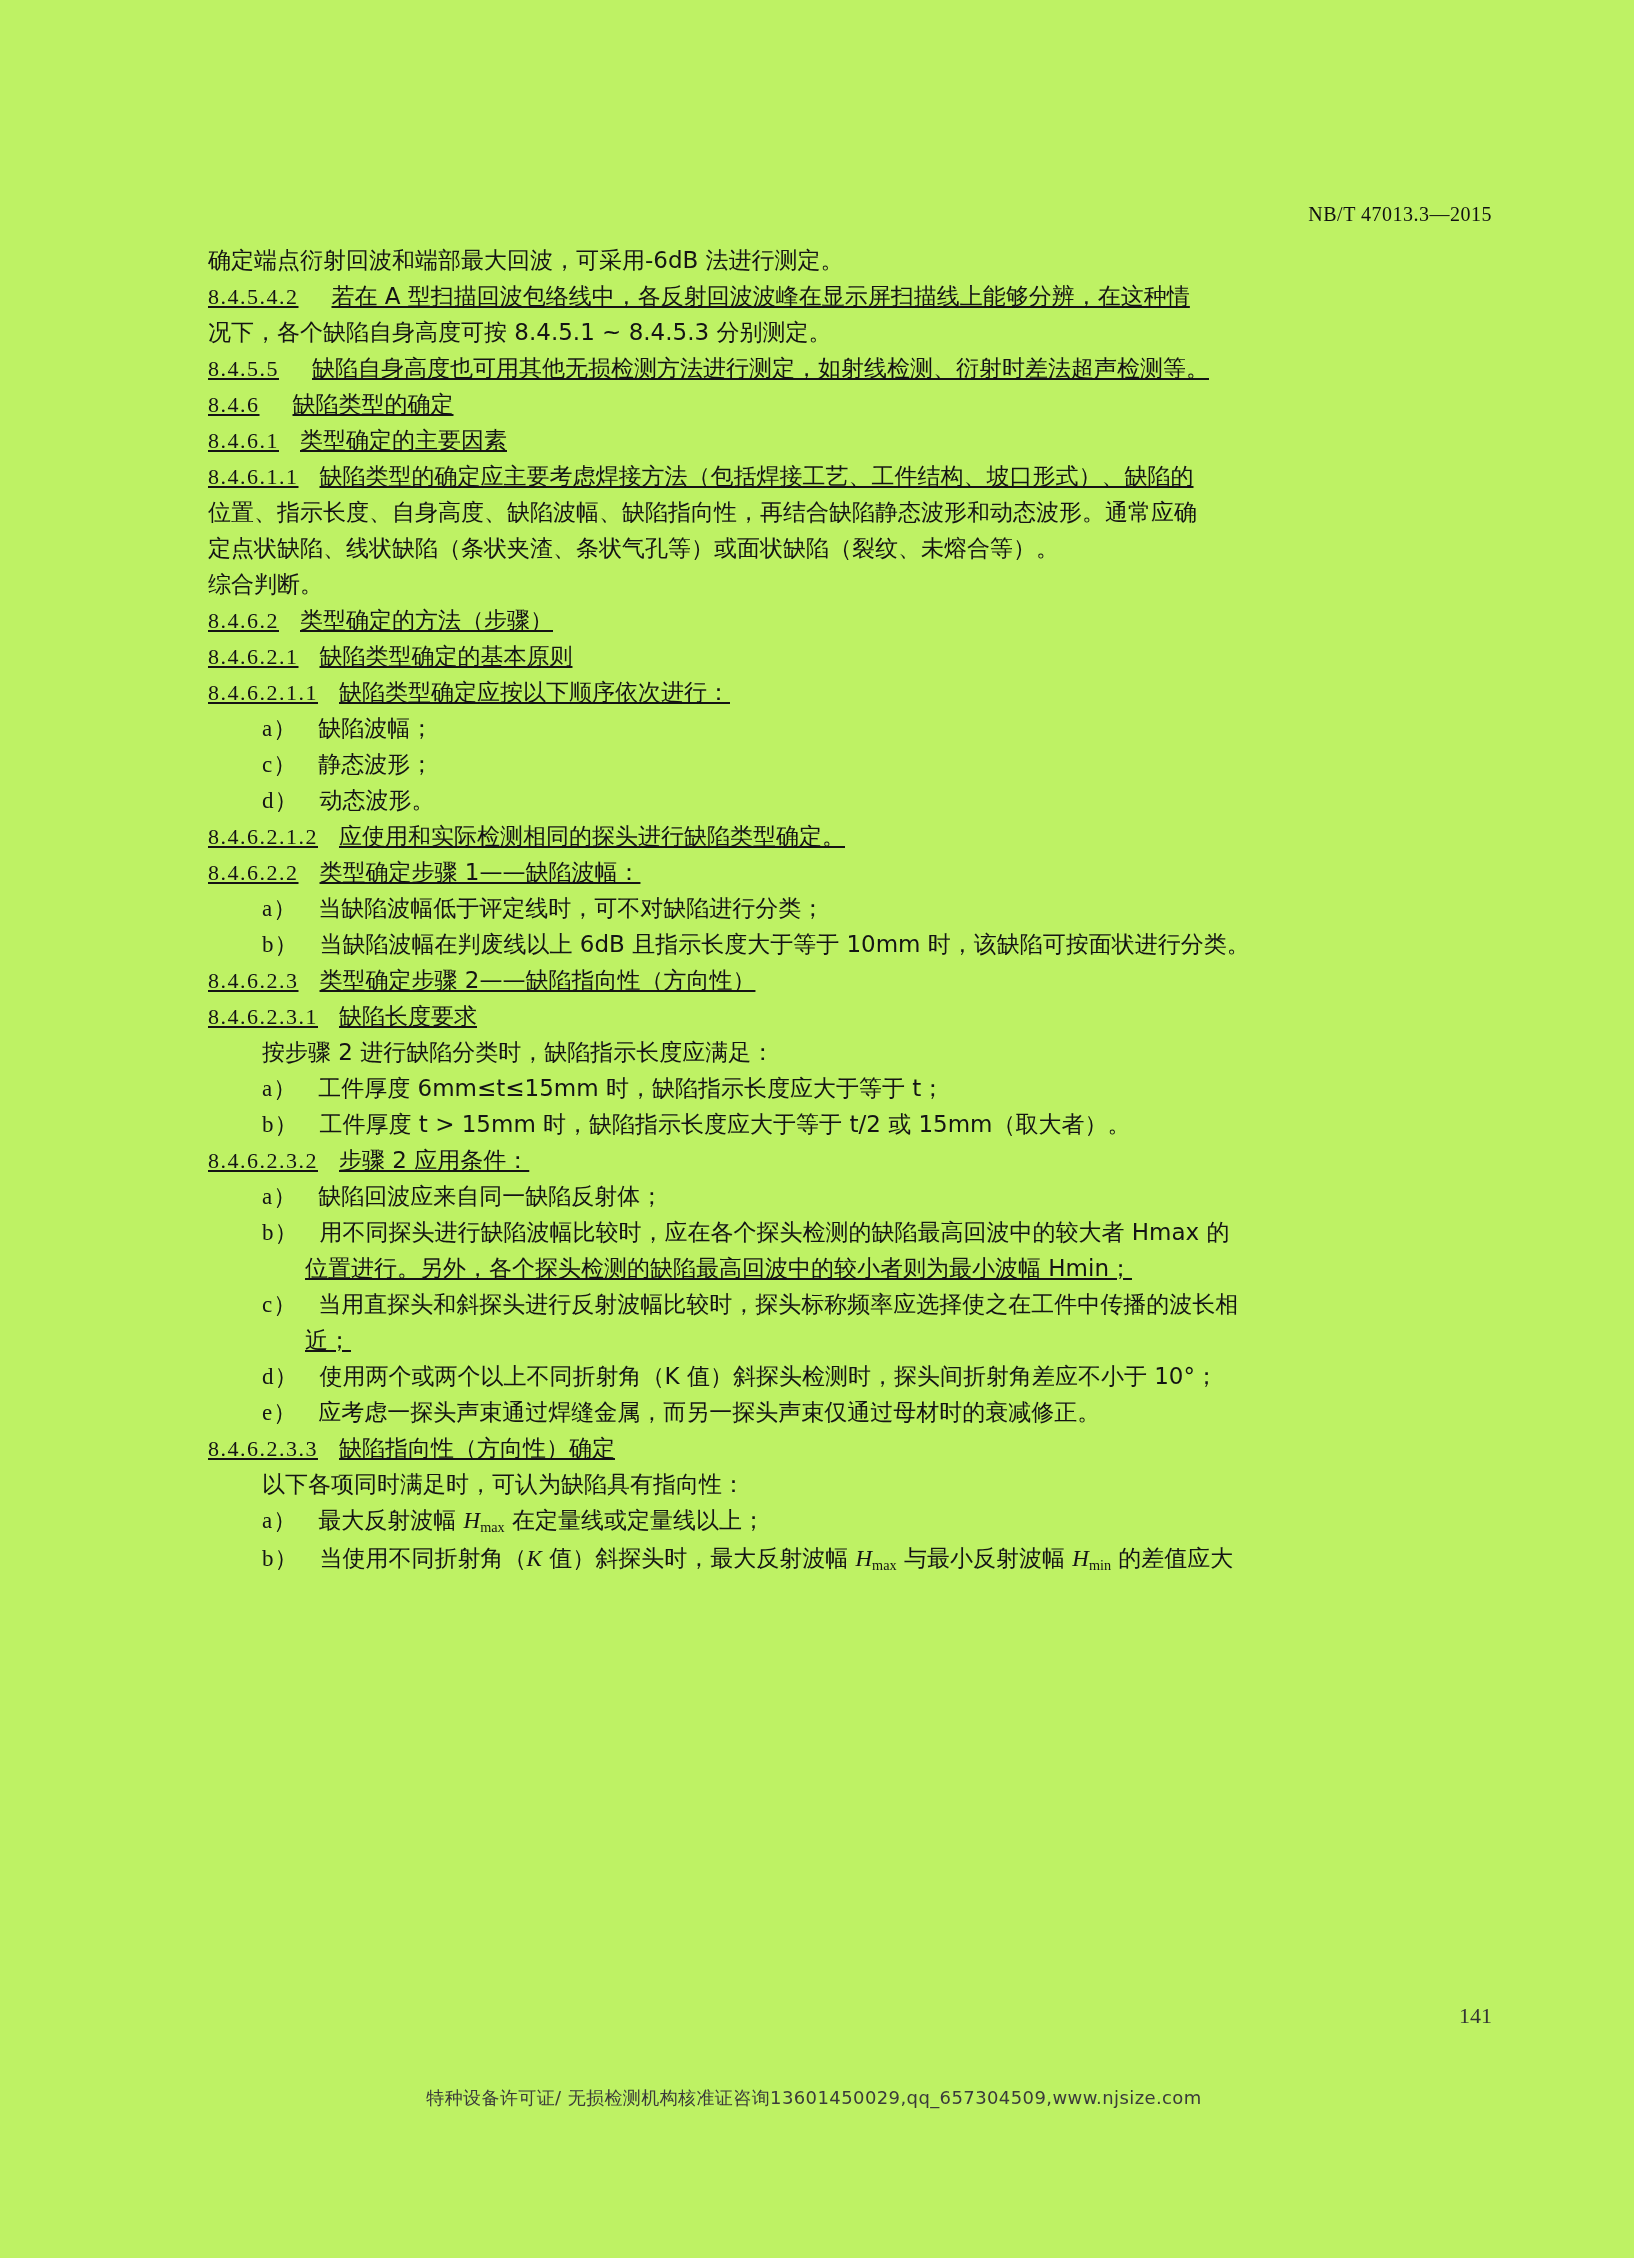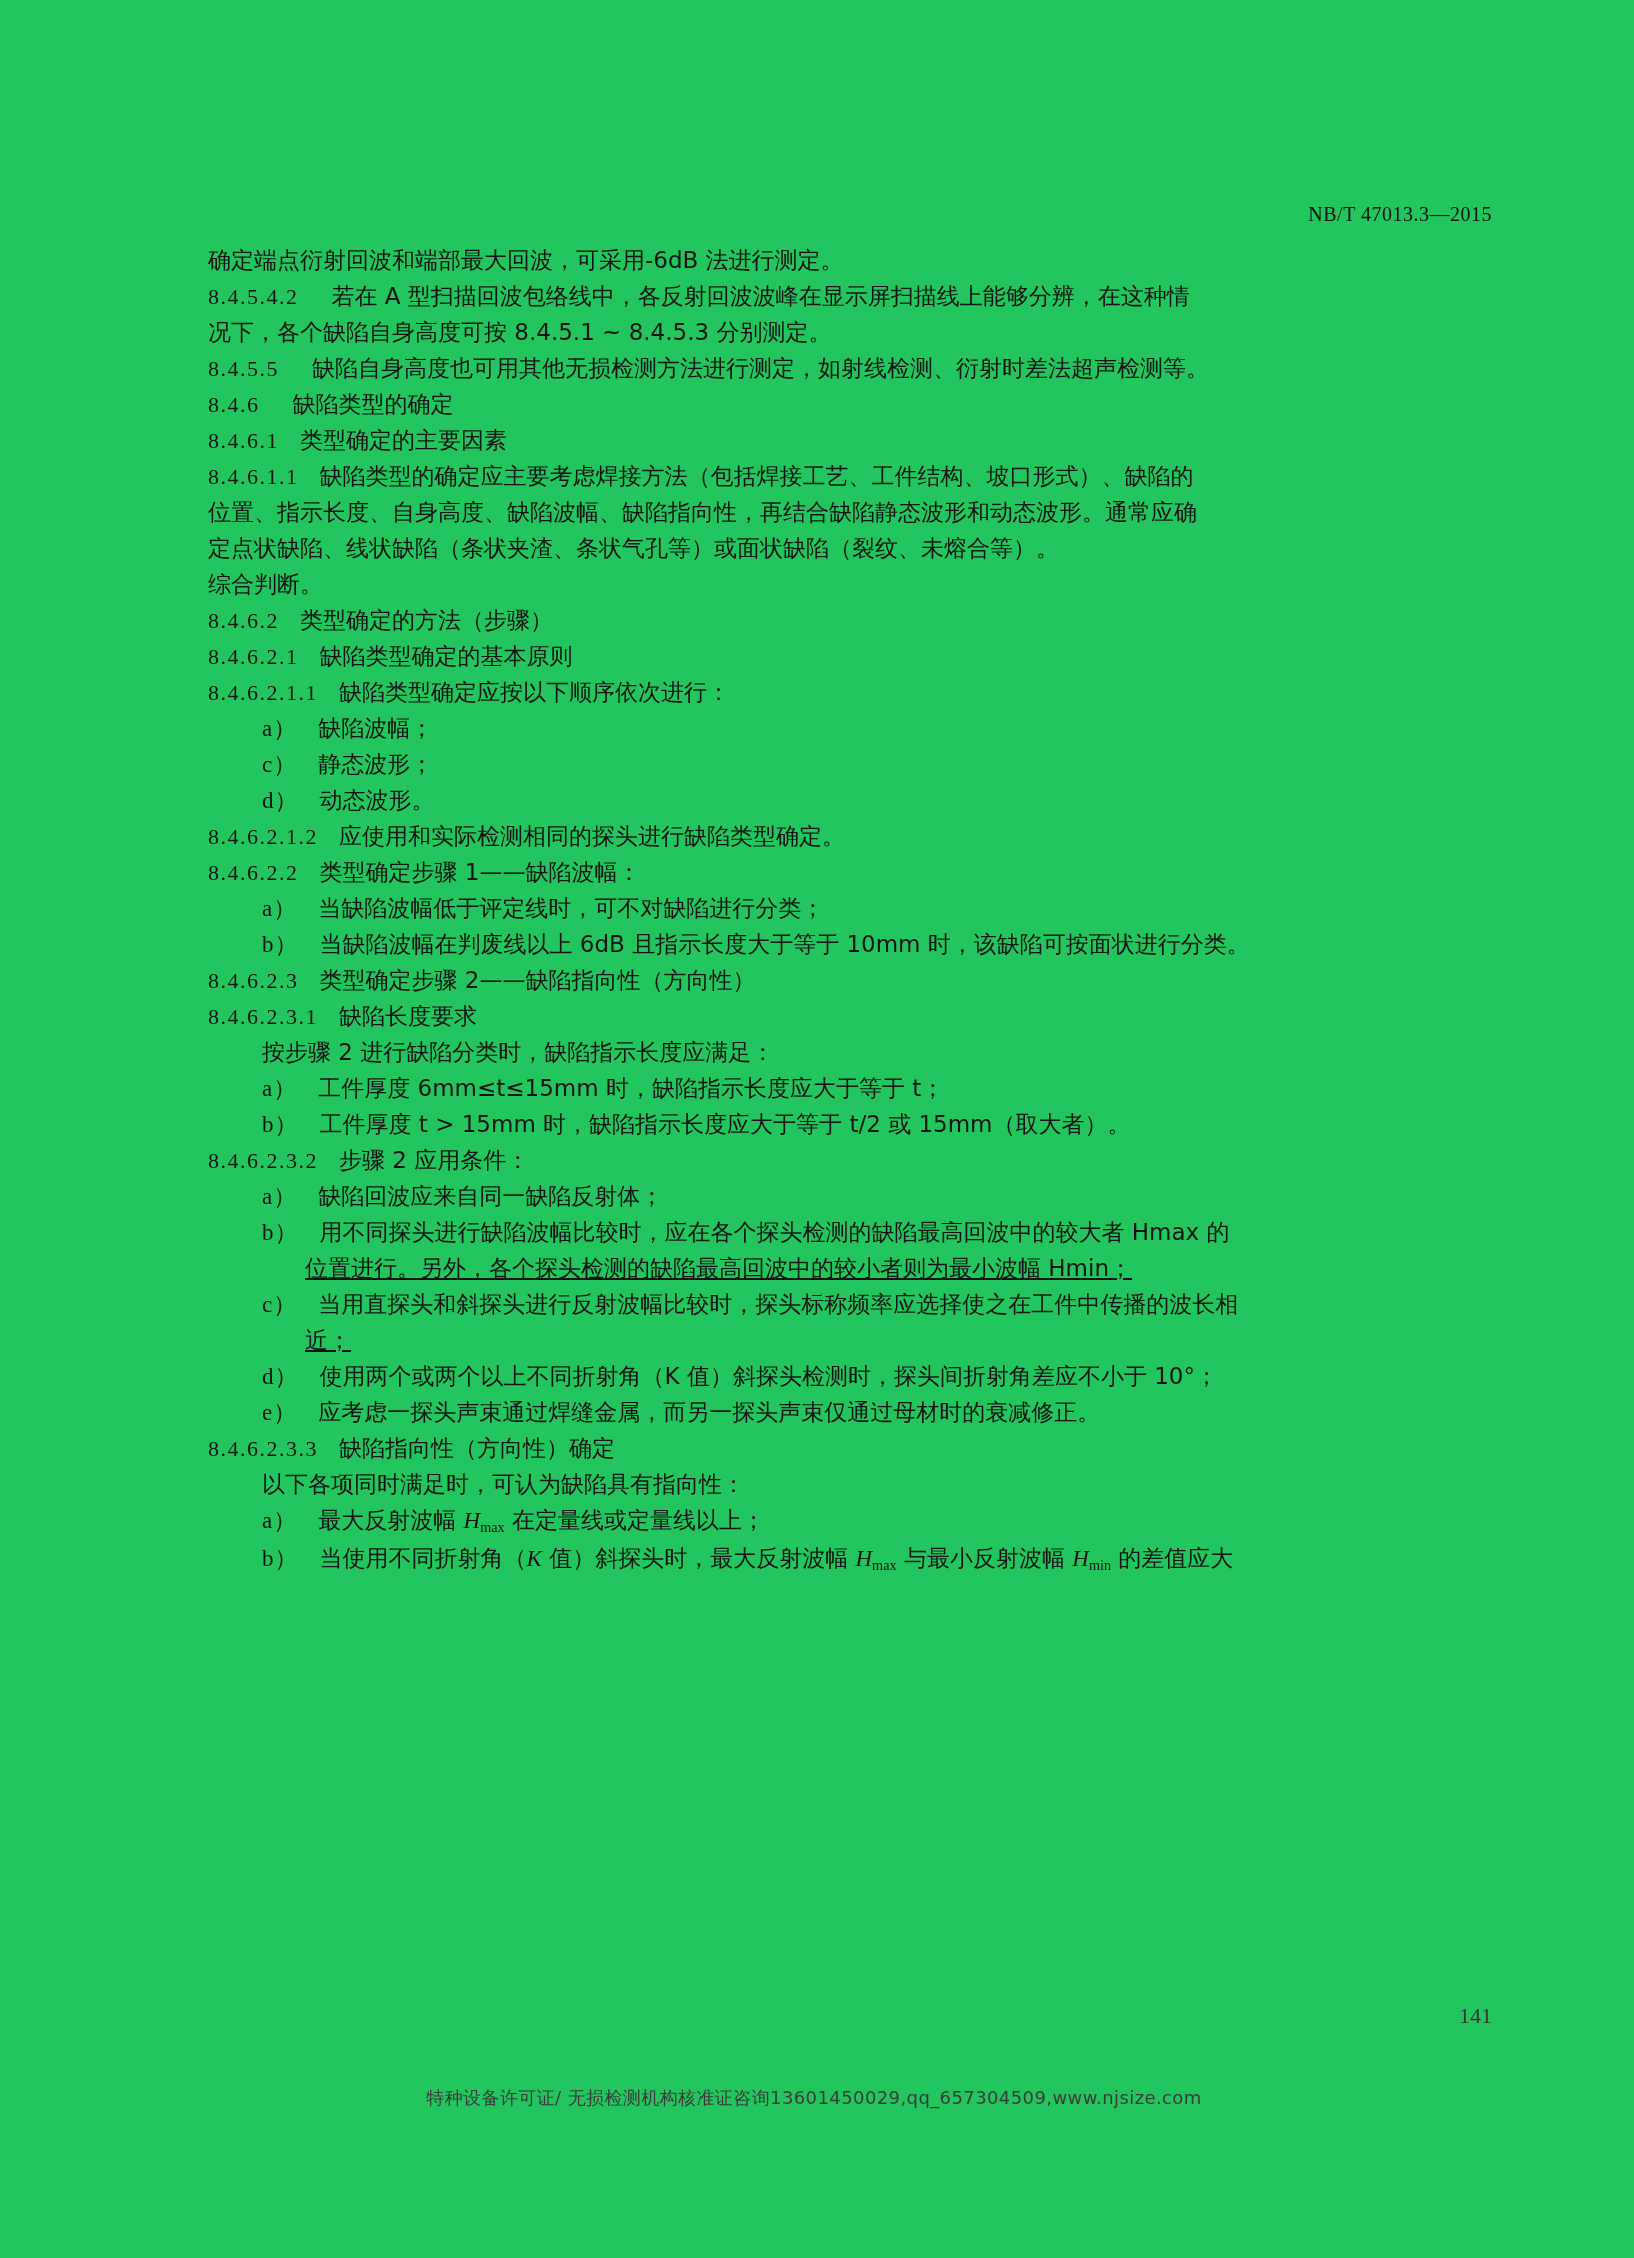--- a/index.html
+++ b/index.html
@@ -8,21 +8,21 @@
     background: #ffffff;
   }
   body {
     font-family: "DejaVu Sans", sans-serif;
     color: #1a1a1a;
   }
   .page {
     position: relative;
     width: 1635px;
     height: 2258px;
-    background: #22c55e;
+    background: #bef264;
     box-sizing: border-box;
     overflow: hidden;
   }
   .header {
     position: absolute;
     top: 203px;
     right: 143px;
     font-size: 20px;
     letter-spacing: 0.5px;
     font-family: "Liberation Serif", serif;
@@ -47,20 +47,21 @@
     font-family: "Liberation Serif", serif;
     font-size: 22px;
   }
   .gap-md { display: inline-block; width: 21px; }
   .gap-lg { display: inline-block; width: 33px; }
   .indent1 { padding-left: 54px; }
   .indent2 { padding-left: 97px; text-decoration: underline; }
   .hang {
     padding-left: 97px;
     text-indent: -97px;
+    text-decoration: underline;
   }
   .item-label {
     font-family: "Liberation Serif", serif;
     letter-spacing: 1px;
   }
   .ital { font-family: "Liberation Serif", serif; font-style: italic; }
   sub {
     font-size: 0.62em;
     vertical-align: -0.25em;
     font-family: "Liberation Serif", serif;

